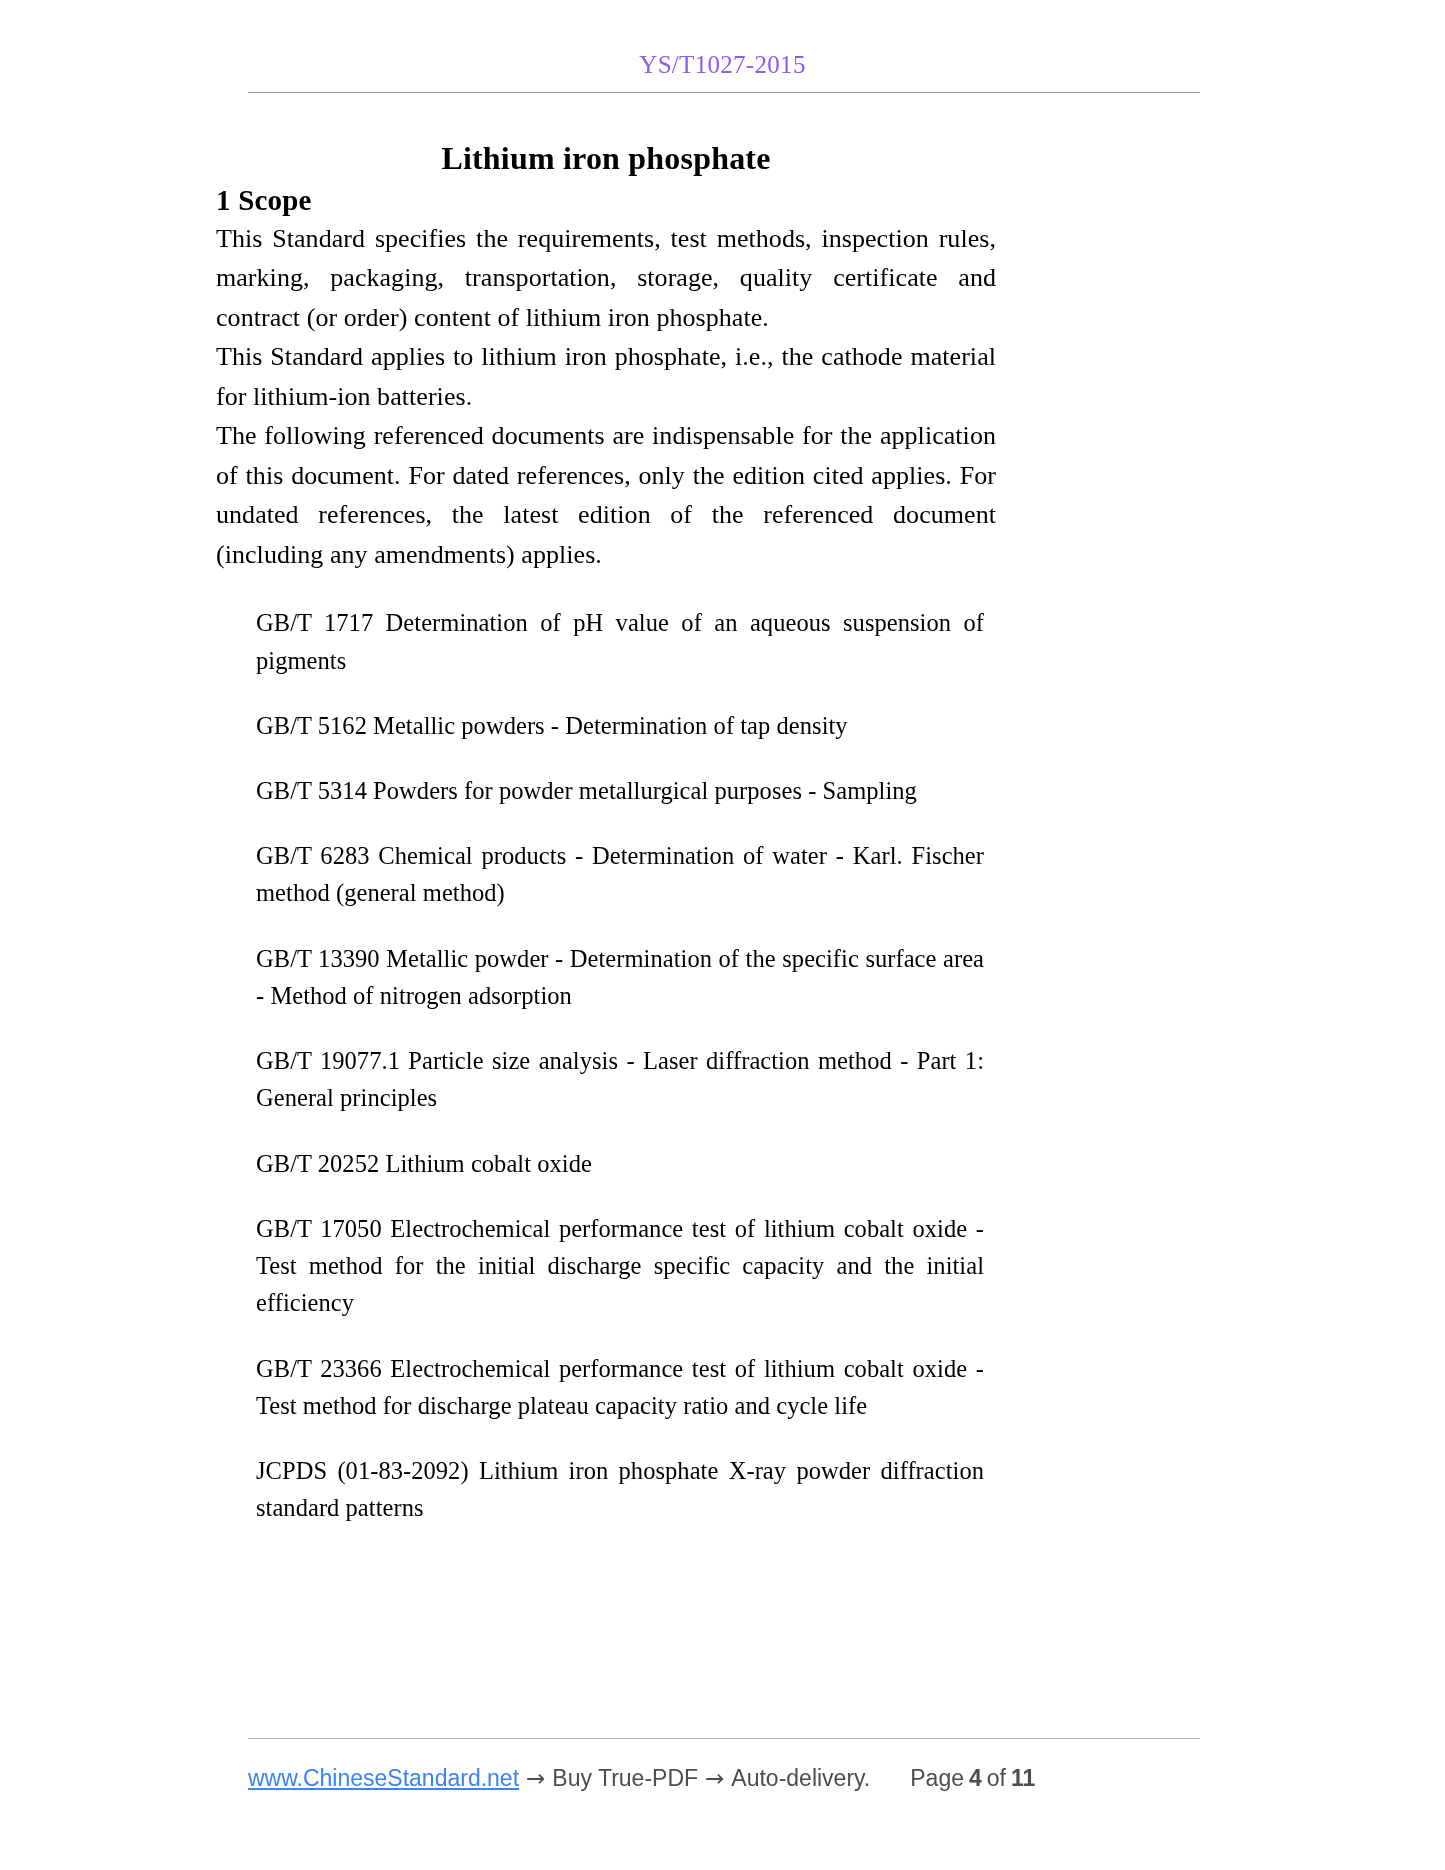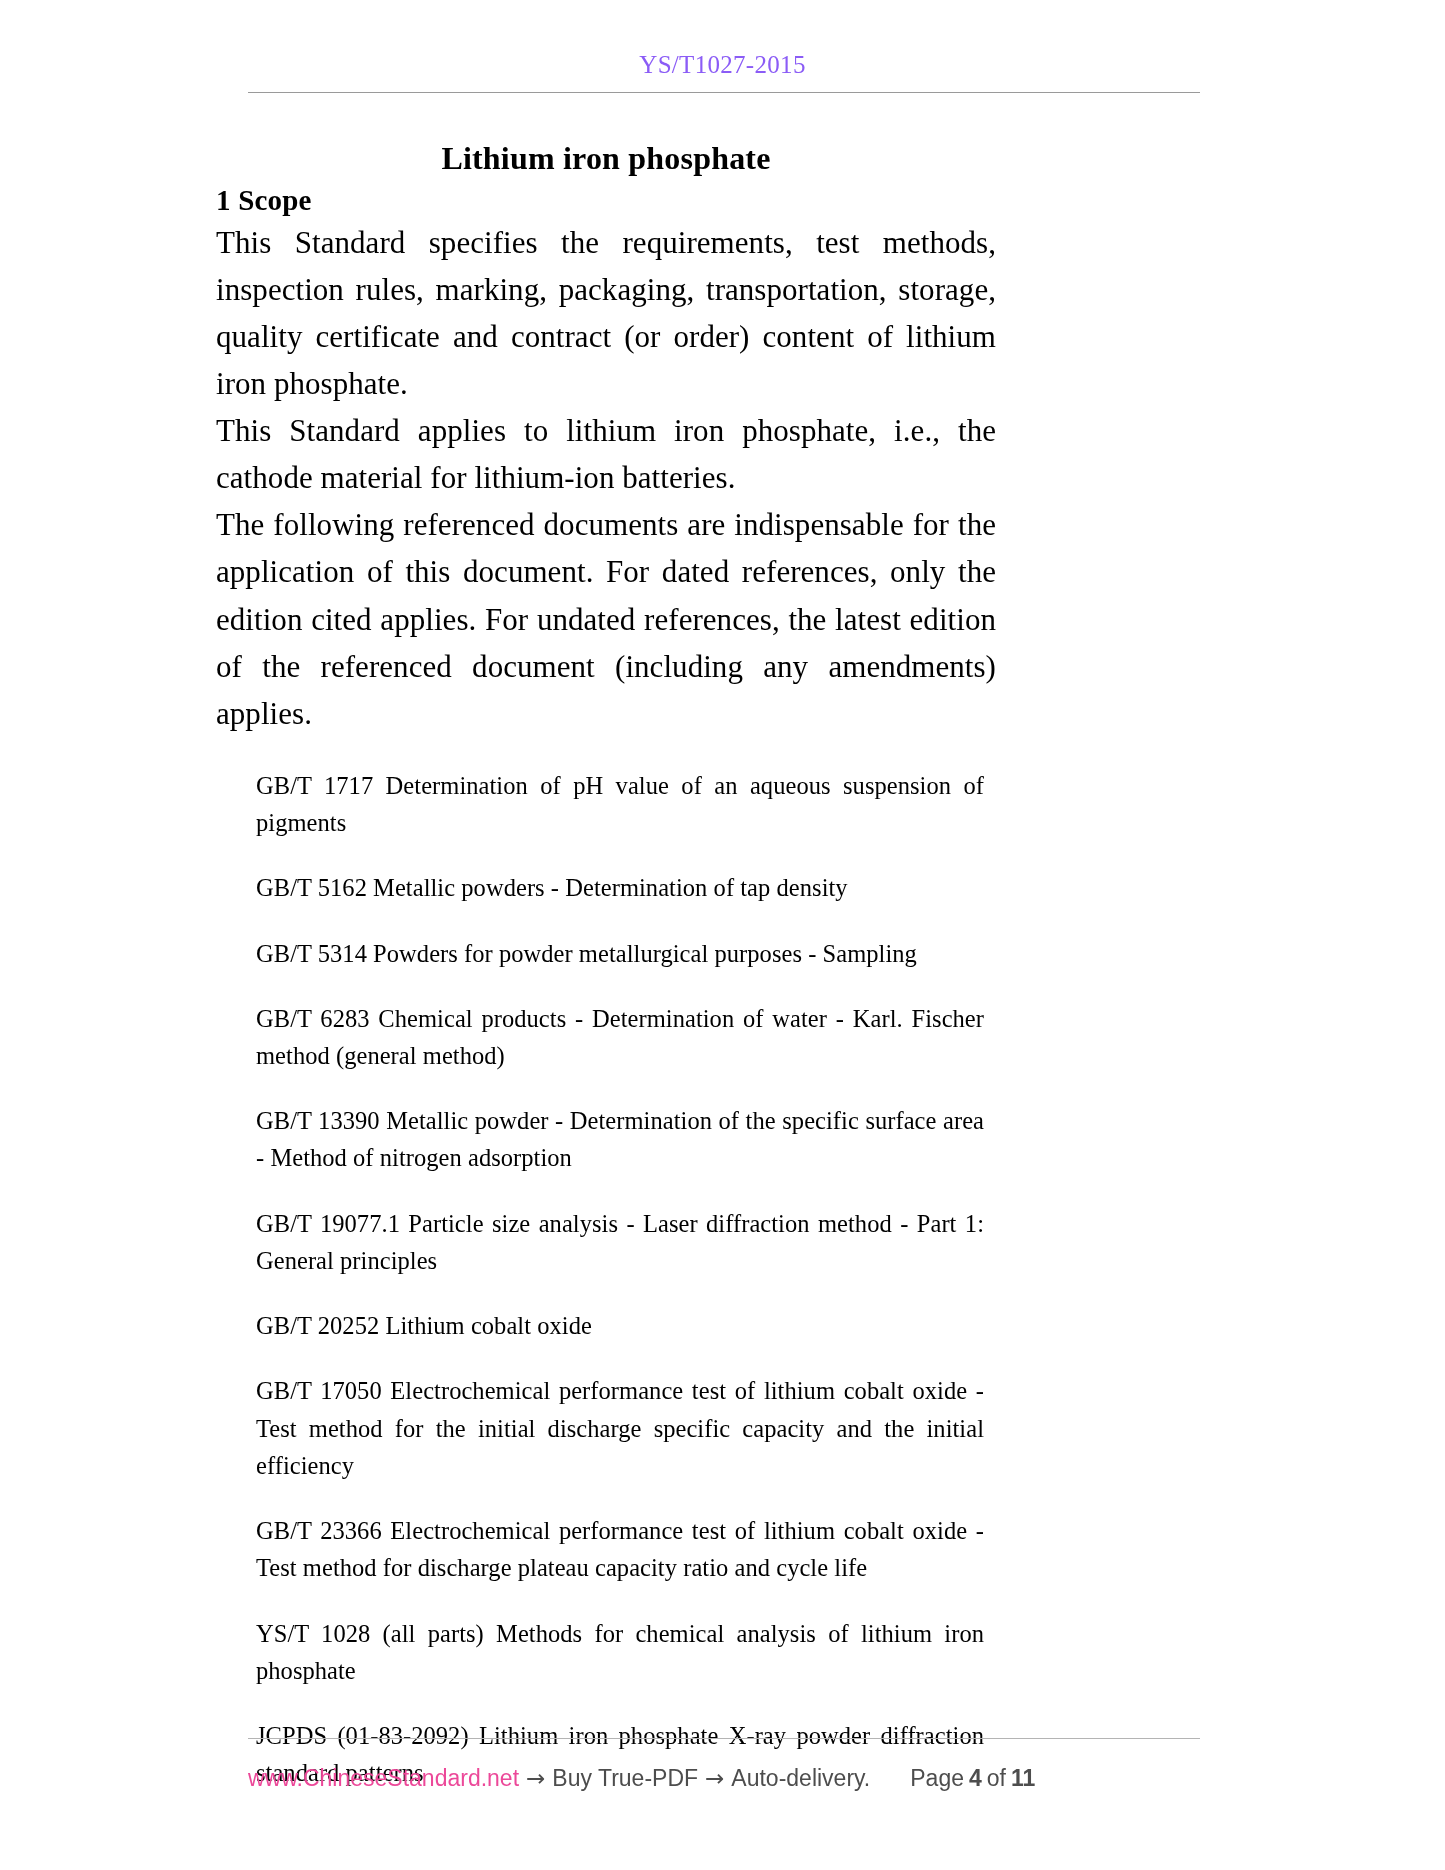--- a/index.html
+++ b/index.html
@@ -71,21 +71,21 @@
     margin: 0;
     padding: 0;
     line-height: 1.25;
     letter-spacing: 0.2px;
   }
 
   .sec1-heading { margin-top: 82px; }
   .sec2-heading { margin-top: 62px; }
 
   p.body-par {
-    font-size: 31px;
+    font-size: 26px;
     line-height: 1.52;
     text-align: justify;
     text-justify: inter-word;
     margin: 0;
     padding: 0;
     letter-spacing: 0.05px;
   }
   .par-first { margin-top: 40px; }
   .par-gap   { margin-top: 28px; }
   .par-intro { margin-top: 38px; }
@@ -127,21 +127,22 @@
     color: #4d4d4d;
     display: flex;
     align-items: center;
   }
   .footer-left {
     display: flex;
     align-items: baseline;
     white-space: pre;
   }
   .footer-left .site-link {
-    color: #ec4899;
+    text-decoration: underline;
+    color: #3b82f6;
   }
   .footer-left .arrow {
     padding: 0 7px;
     font-family: "DejaVu Sans", sans-serif;
   }
   .footer-right {
     margin-left: 40px;
     display: flex;
     align-items: baseline;
     white-space: pre;
@@ -181,21 +182,20 @@
     <ul class="ref-list">
       <li>GB/T 1717 Determination of pH value of an aqueous suspension of pigments</li>
       <li>GB/T 5162 Metallic powders - Determination of tap density</li>
       <li>GB/T 5314 Powders for powder metallurgical purposes - Sampling</li>
       <li>GB/T 6283 Chemical products - Determination of water - Karl. Fischer method (general method)</li>
       <li>GB/T 13390 Metallic powder - Determination of the specific surface area - Method of nitrogen adsorption</li>
       <li>GB/T 19077.1 Particle size analysis - Laser diffraction method - Part 1: General principles</li>
       <li>GB/T 20252 Lithium cobalt oxide</li>
       <li>GB/T 17050 Electrochemical performance test of lithium cobalt oxide - Test method for the initial discharge specific capacity and the initial efficiency</li>
       <li>GB/T 23366 Electrochemical performance test of lithium cobalt oxide - Test method for discharge plateau capacity ratio and cycle life</li>
-      <li>YS/T 1028 (all parts) Methods for chemical analysis of lithium iron phosphate</li>
       <li>JCPDS (01-83-2092) Lithium iron phosphate X-ray powder diffraction standard patterns</li>
     </ul>
 
   </div>
 
   <div class="footer-rule"></div>
 
   <div class="page-footer">
     <div class="footer-left">
       <span class="site-link">www.ChineseStandard.net</span>

